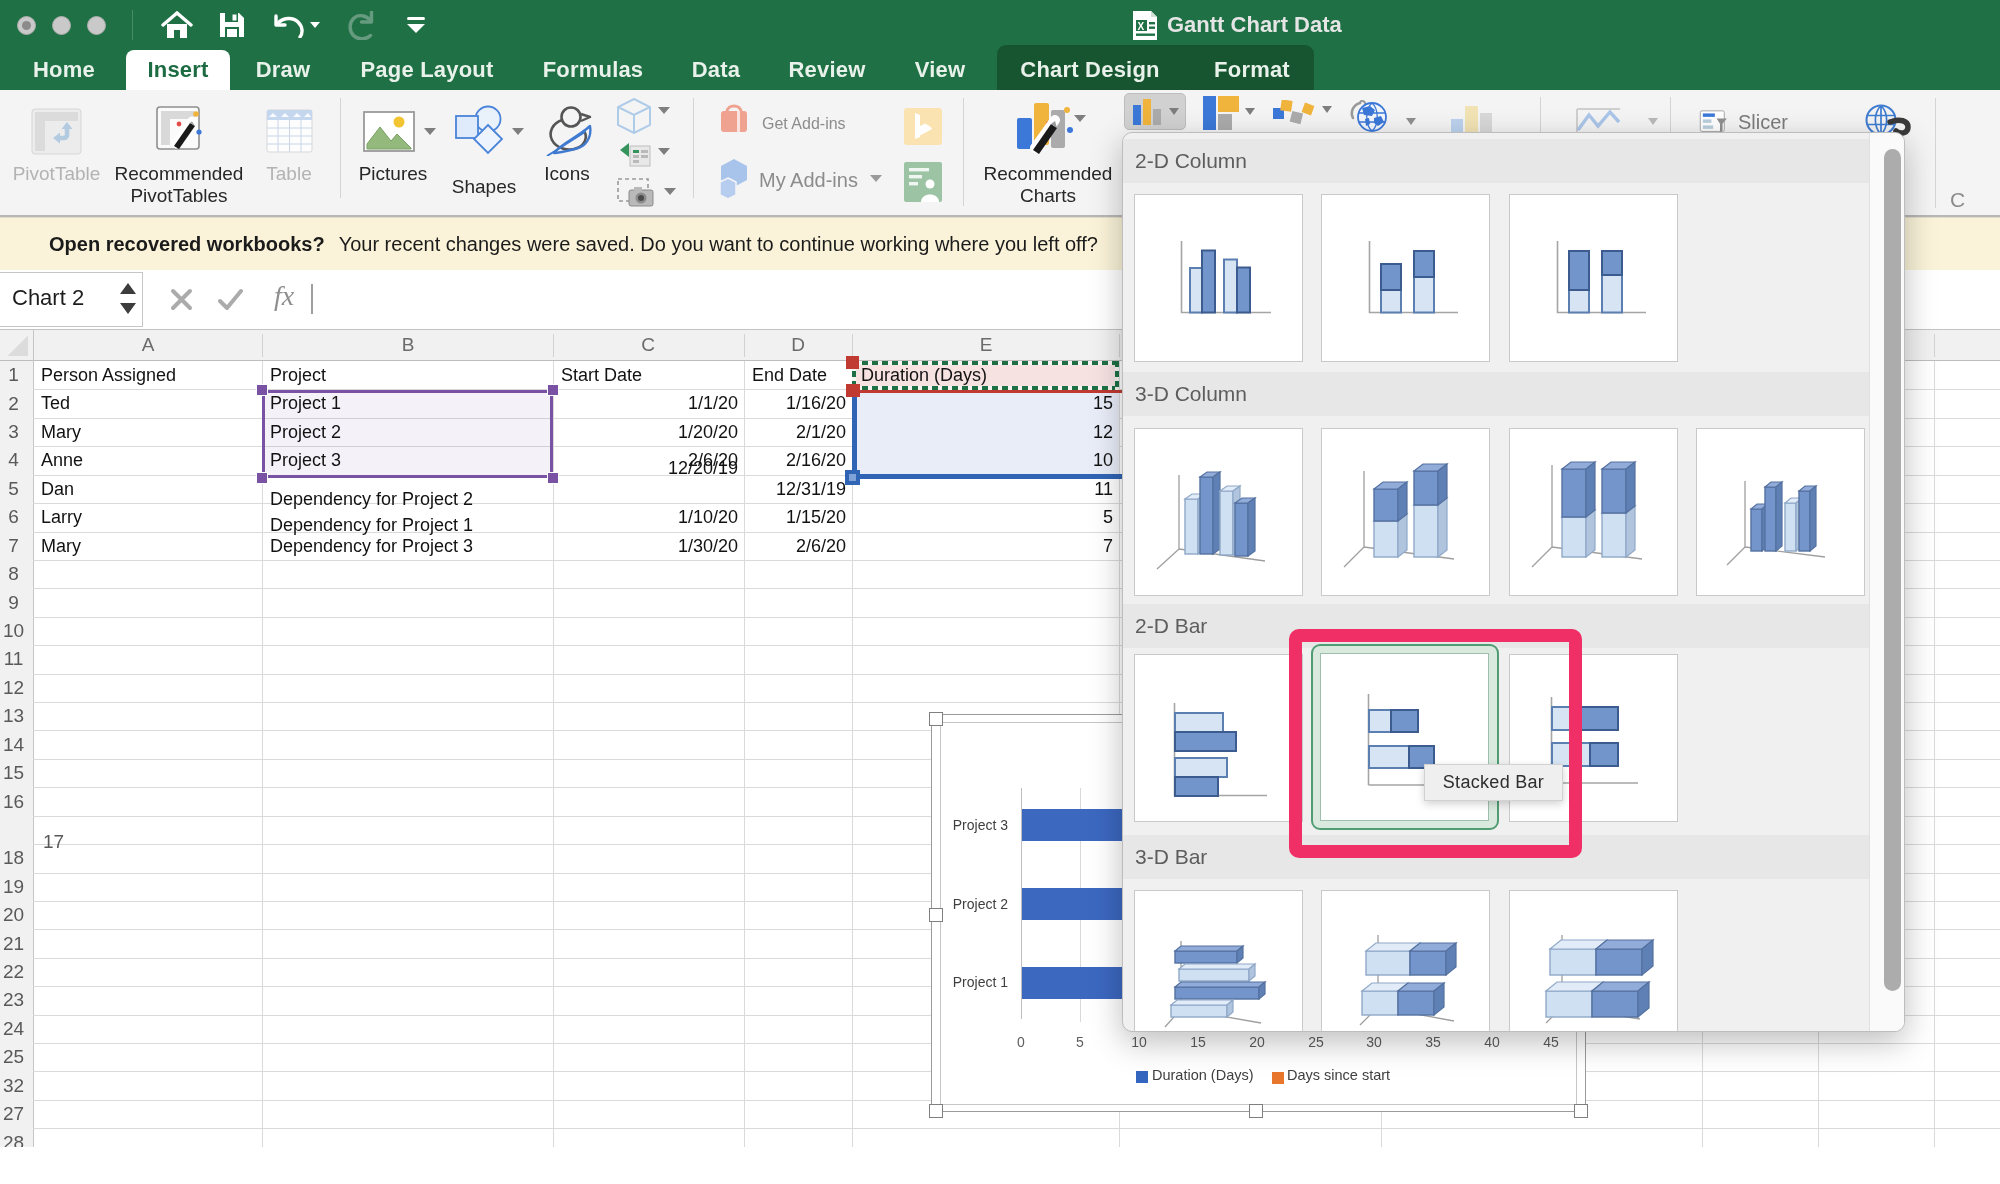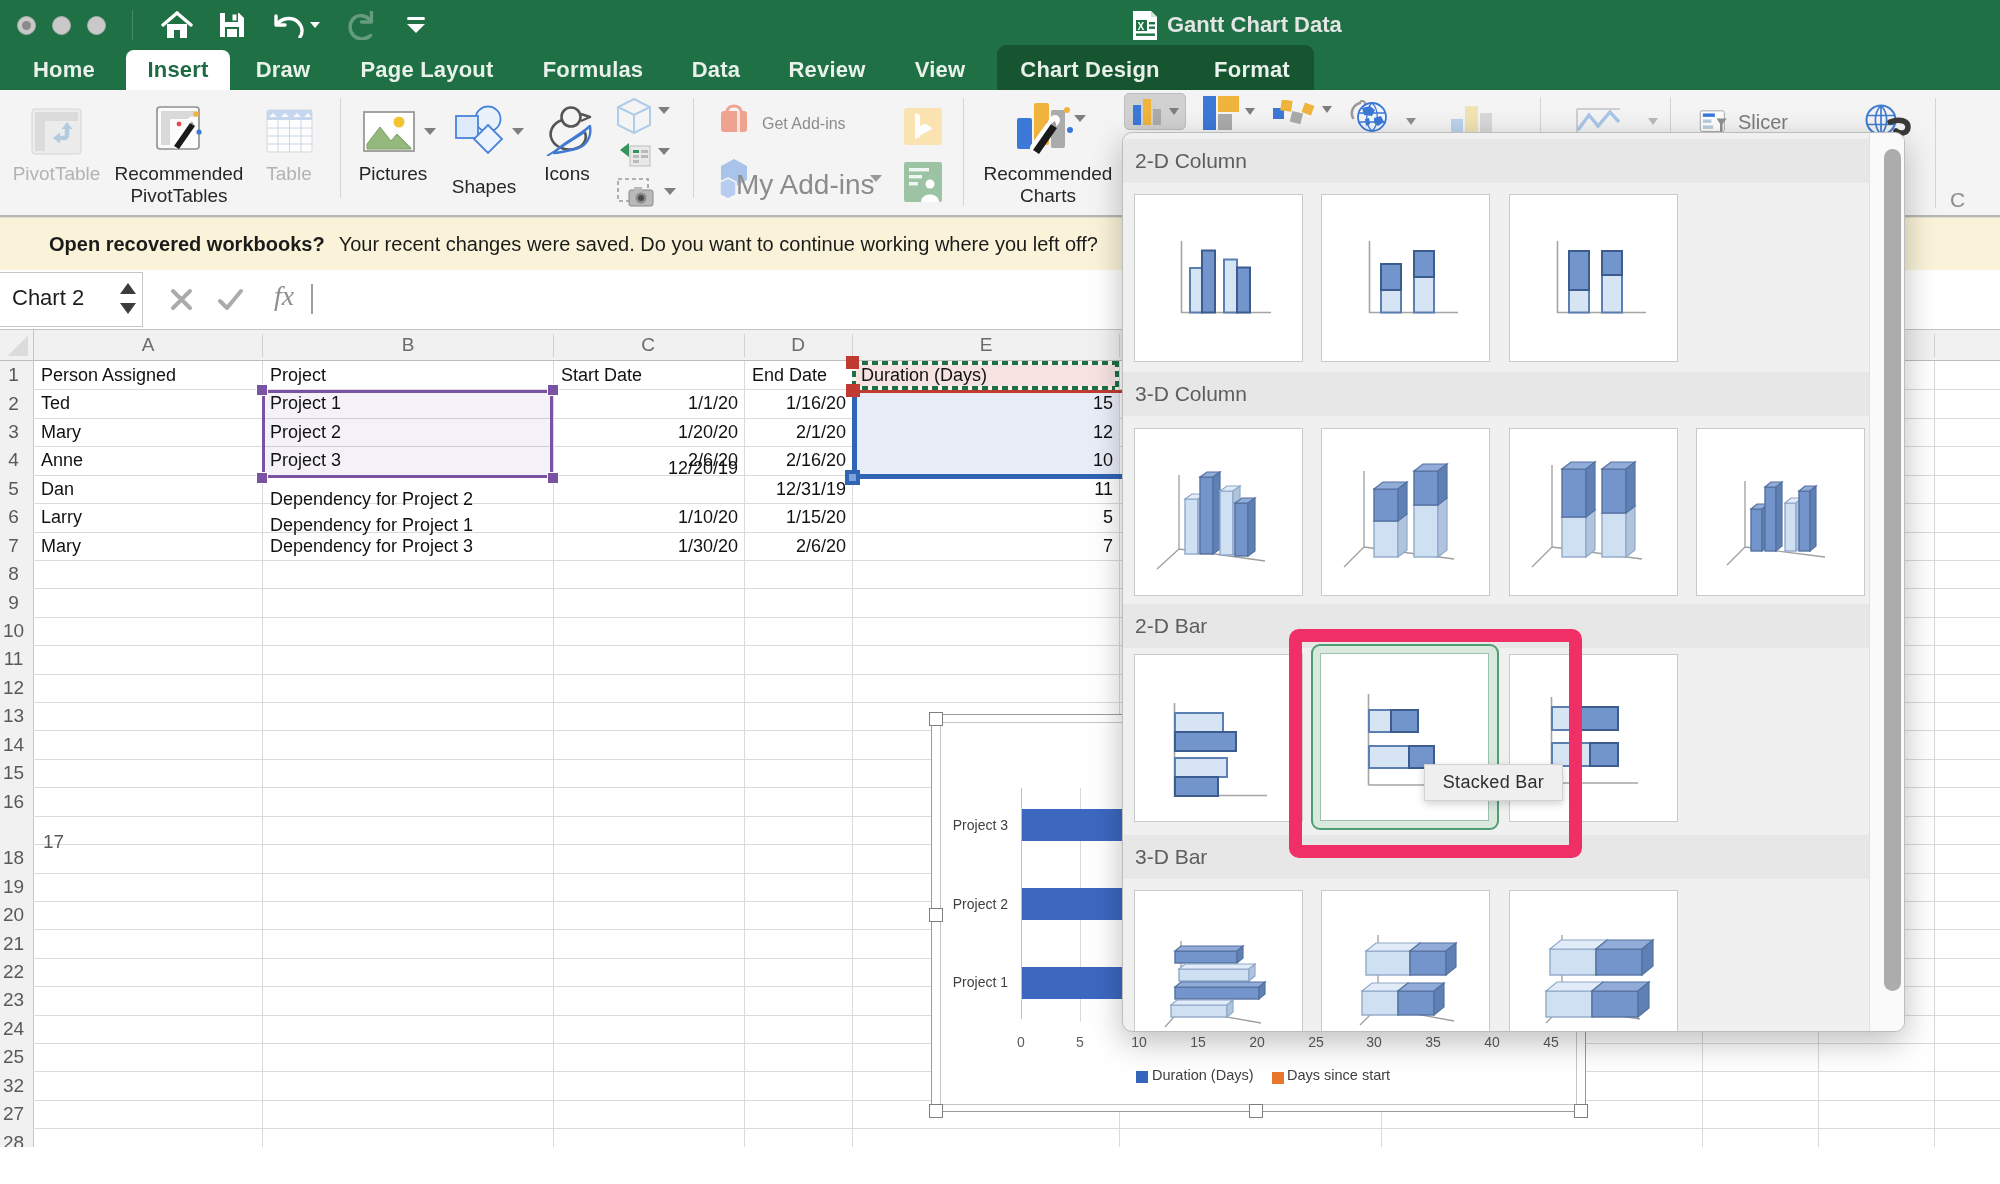--- a/index.html
+++ b/index.html
@@ -406,21 +406,21 @@
 
   <div class="abs" style="left:904px;top:18px;width:38px;height:37px;background:#fbe3b1;border-radius:3px;"></div>
   <svg class="abs" style="left:912px;top:22px;" width="24" height="29" viewBox="0 0 24 29">
     <path d="M3 1 L8 3 V14 L13 11.5 C17 13.5 19 15 20 17 L8 23.5 V25 L3 27 Z M8 17 L15 14.5 L8 21 Z" fill="#fff"></path>
   </svg>
 
   <svg class="abs" style="left:719px;top:68px;" width="30" height="43" viewBox="0 0 30 43">
     <path d="M15 1 L28 8 L28 22 L15 29 L2 22 L2 8 Z" fill="#a9c4eb"></path>
     <path d="M9 20 L17 24 L17 37 L9 41 L1 37 L1 24 Z" fill="#b6cdf0" stroke="#f5f4f5" stroke-width="1.5"></path>
   </svg>
-  <div class="abs rlabel gray" style="left:736px;font-size:28px;top:79px;">My Add-ins</div>
+  <div class="abs rlabel gray" style="left:759px;font-size:20px;top:79px;">My Add-ins</div>
   <div class="abs caret" style="left:870px;top:85px;border-top-color:#9a9a9a;"></div>
 
   <div class="abs" style="left:904px;top:72px;width:38px;height:40px;background:#9cc3a4;border-radius:2px;"></div>
   <svg class="abs" style="left:904px;top:72px;" width="38" height="40" viewBox="0 0 38 40">
     <rect x="5" y="6" width="20" height="3.4" fill="#fff" opacity=".85"></rect>
     <rect x="5" y="13" width="13" height="3.4" fill="#fff" opacity=".85"></rect>
     <rect x="5" y="20" width="9" height="3.4" fill="#fff" opacity=".85"></rect>
     <circle cx="26" cy="22" r="4.5" fill="#fff"></circle>
     <path d="M17 40 C17 30 35 30 35 40 Z" fill="#fff"></path>
   </svg>

